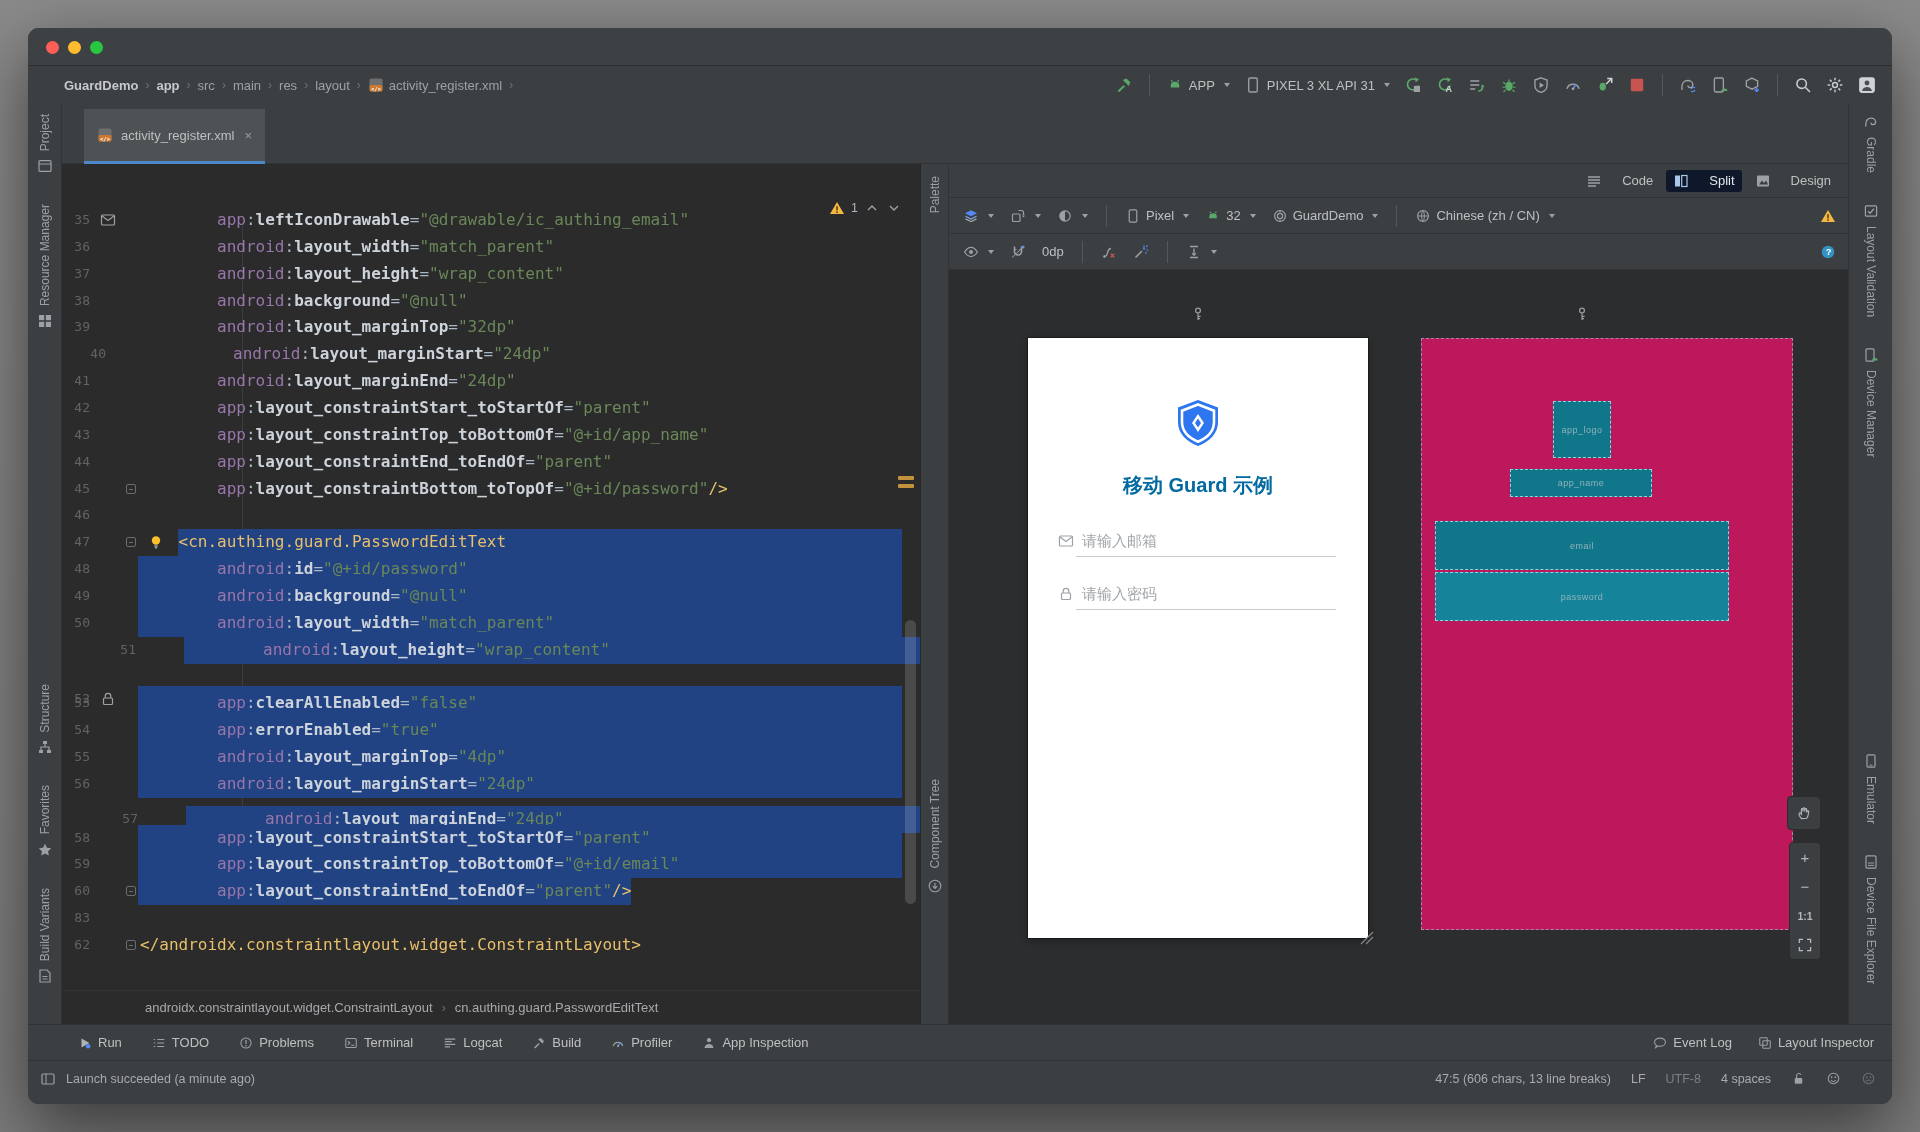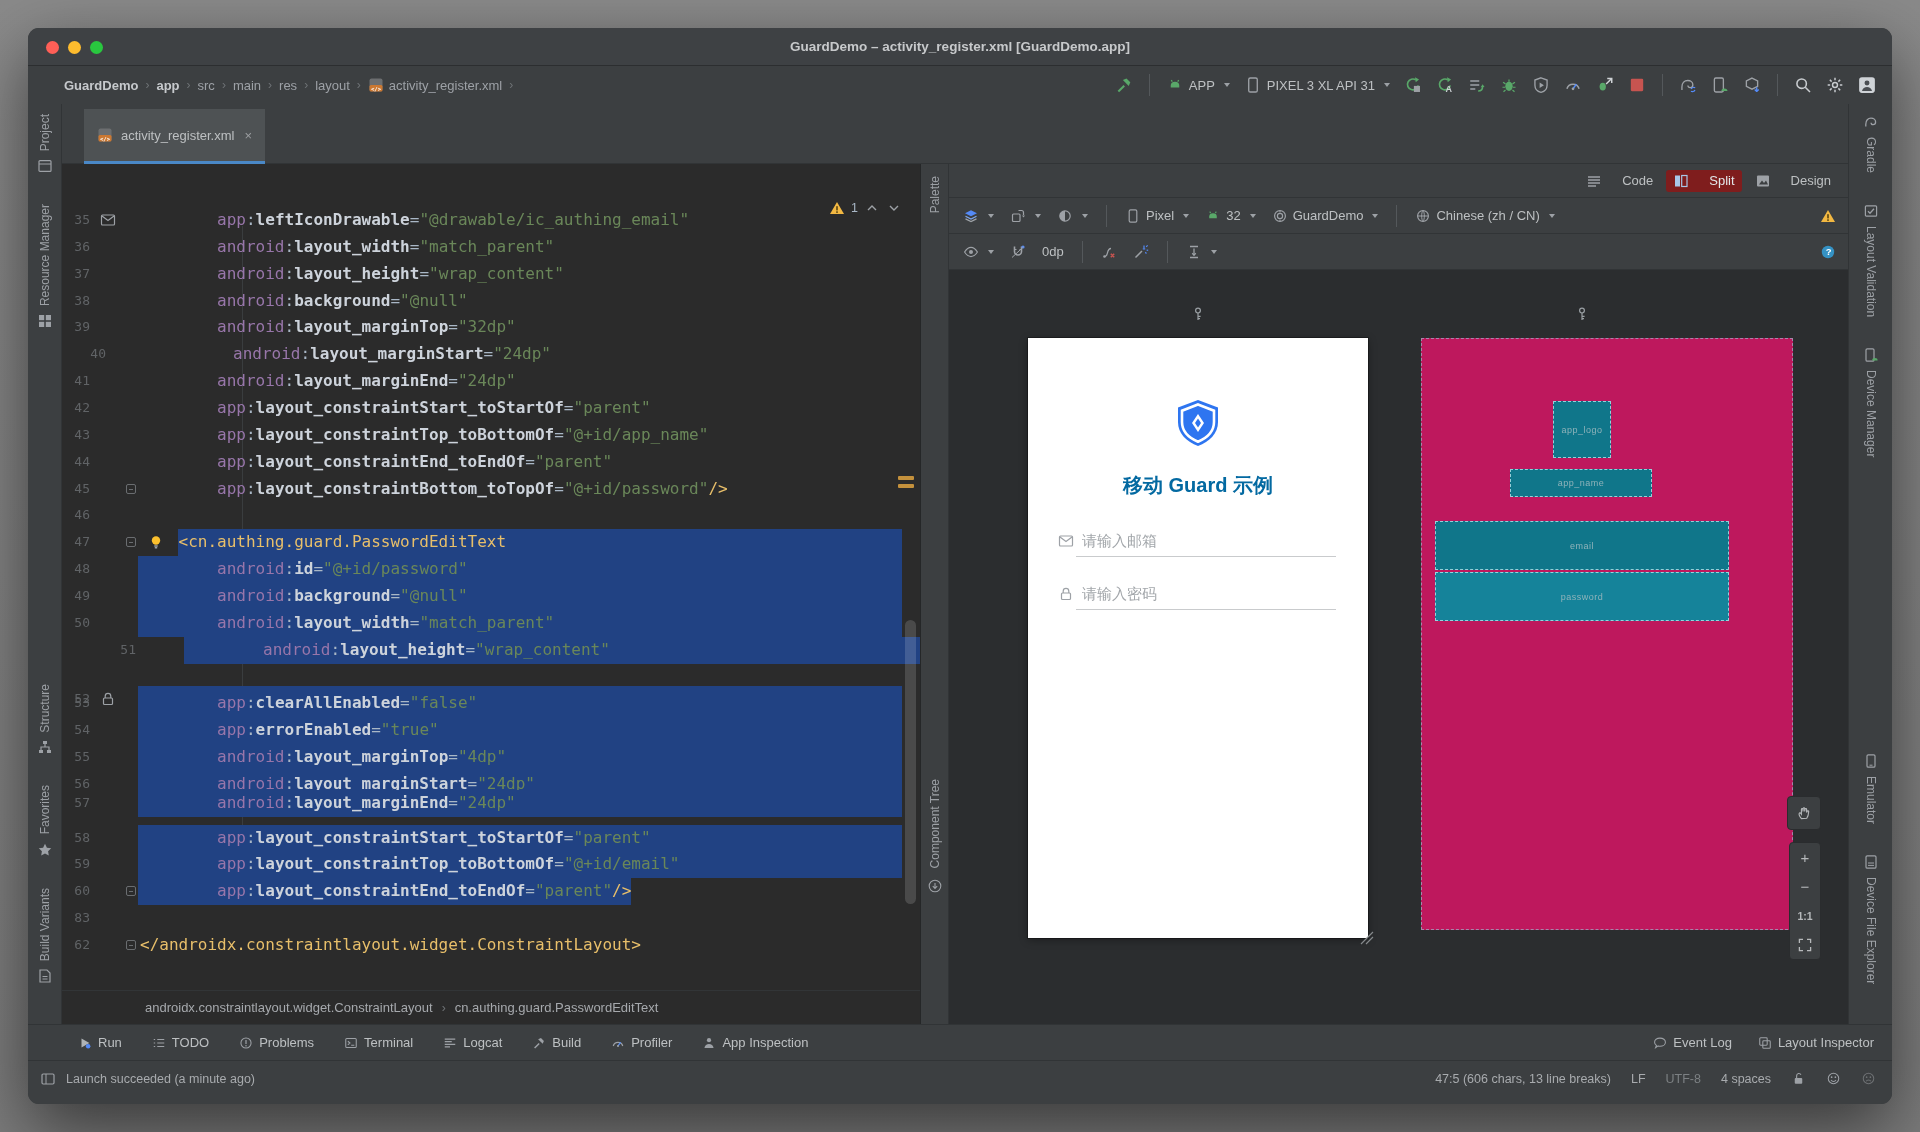--- a/index.html
+++ b/index.html
@@ -54,21 +54,21 @@
   .tk-tag{color:#E8BF6A}
   .inspect{position:absolute;right:18px;top:36px;display:flex;align-items:center;gap:6px;color:#A9B7C6;font-size:12.5px}
   .stripe-mark{position:absolute;border-radius:1px}
   .vscroll{position:absolute;right:4px;top:456px;width:11px;height:284px;background:rgba(255,255,255,.15);border-radius:6px}
   .bc2{position:absolute;left:34px;top:962px;width:858px;height:34px;background:#2B2B2B;display:flex;align-items:center;gap:9px;padding-left:83px;font-size:13px;color:#a6a9ad;border-top:1px solid #323537}
   
   .design{position:absolute;left:892px;top:136px;width:928px;height:860px;background:#2B2D2F;border-left:1px solid #252728}
   .ministripe{position:absolute;left:0;top:0;bottom:0;width:28px;background:#3C3F41;border-right:1px solid #313436;display:flex;flex-direction:column;align-items:center;padding:8px 0 130px 0;color:#9da1a6;font-size:12px}
   .d-head{margin-left:28px;height:34px;background:#3C3F41;display:flex;justify-content:flex-end;align-items:center;padding-right:10px;gap:6px;border-bottom:1px solid #313436}
   .mode{display:flex;gap:20px;align-items:center;color:#bdc0c2;font-size:13px;padding:3px 7px;border-radius:3px;background:none;border:none}
-  .mode.active{background:#7f1d1d;color:#e2e6e9}
+  .mode.active{background:#0f172a;color:#e2e6e9}
   .d-t1,.d-t2{margin-left:28px;height:36px;background:#3C3F41;display:flex;align-items:center;gap:12px;padding:0 12px;border-bottom:1px solid #313436;position:relative}
   .d-right{position:absolute;right:12px}
   .d-surface{margin-left:28px;position:relative;height:754px;background:#2B2D2F}
   .phone-white{position:absolute;left:79px;top:68px;width:340px;height:600px;background:#fff;box-shadow:0 0 0 1px rgba(0,0,0,.3),0 2px 8px rgba(0,0,0,.35)}
   .pw-title{position:absolute;left:0;right:0;top:134px;text-align:center;font-size:20px;font-weight:bold;color:#0369a1}
   .shield{position:absolute;left:146px;top:60px}
   .fieldrow{position:absolute;left:30px;right:30px;height:22px;display:flex;align-items:center;gap:8px;color:#A2A6AA;font-size:15px}
   .uline{position:absolute;left:48px;right:32px;height:1px;background:#C9CBCD}
   .phone-bp{position:absolute;left:472px;top:68px;width:372px;height:592px;background:#be185d;border:1px dashed rgba(150,225,235,.55)}
   .bpbox{position:absolute;background:#10768A;border:1px dashed rgba(195,238,244,.75);display:flex;align-items:center;justify-content:center;color:#8FB3BA;font-size:9px;letter-spacing:.5px}
@@ -91,21 +91,20 @@
 
 <div class="desktop">
  <div class="window">
 
   <div class="titlebar">
     <div class="lights">
       <button class="light" style="background:#FF5F57"></button>
       <button class="light" style="background:#FEBC2E"></button>
       <button class="light" style="background:#29C73F"></button>
     </div>
-    <div class="title">GuardDemo – activity_register.xml [GuardDemo.app]</div>
   </div>
 
   <div class="navbar">
     <div class="crumbs" id="nav-crumbs">
           <span class="crumb bold">GuardDemo</span>
           <span class="csep">›</span>
           <span class="crumb bold">app</span>
           <span class="csep">›</span>
           <span class="crumb">src</span>
           <span class="csep">›</span>
@@ -504,21 +503,21 @@
           <div class="crow" style="top: 580px;">
             <div class="seld" style="left: 76px; right: 18px;"></div>
             <span class="ln">55</span>
             <span class="ctext"><span class="tk-p">        </span><span class="tk-ns">android</span><span class="tk-p">:</span><span class="tk-attr">layout_marginTop</span><span class="tk-eq">=</span><span class="tk-val">"4dp"</span></span>
           </div>
           <div class="crow" style="top: 606.85px;">
             <div class="seld" style="left: 76px; right: 18px;"></div>
             <span class="ln">56</span>
             <span class="ctext"><span class="tk-p">        </span><span class="tk-ns">android</span><span class="tk-p">:</span><span class="tk-attr">layout_marginStart</span><span class="tk-eq">=</span><span class="tk-val">"24dp"</span></span>
           </div>
-          <div class="crow" style="top: 626px;">
+          <div class="crow" style="top: 642px; margin-left: 48px;">
             <div class="seld" style="left: 76px; right: 18px;"></div>
             <span class="ln">57</span>
             <span class="ctext"><span class="tk-p">        </span><span class="tk-ns">android</span><span class="tk-p">:</span><span class="tk-attr">layout_marginEnd</span><span class="tk-eq">=</span><span class="tk-val">"24dp"</span></span>
           </div>
           <div class="crow" style="top: 660.55px;">
             <div class="seld" style="left: 76px; right: 18px;"></div>
             <span class="ln">58</span>
             <span class="ctext"><span class="tk-p">        </span><span class="tk-ns">app</span><span class="tk-p">:</span><span class="tk-attr">layout_constraintStart_toStartOf</span><span class="tk-eq">=</span><span class="tk-val">"parent"</span></span>
           </div>
           <div class="crow" style="top: 687.4px;">

